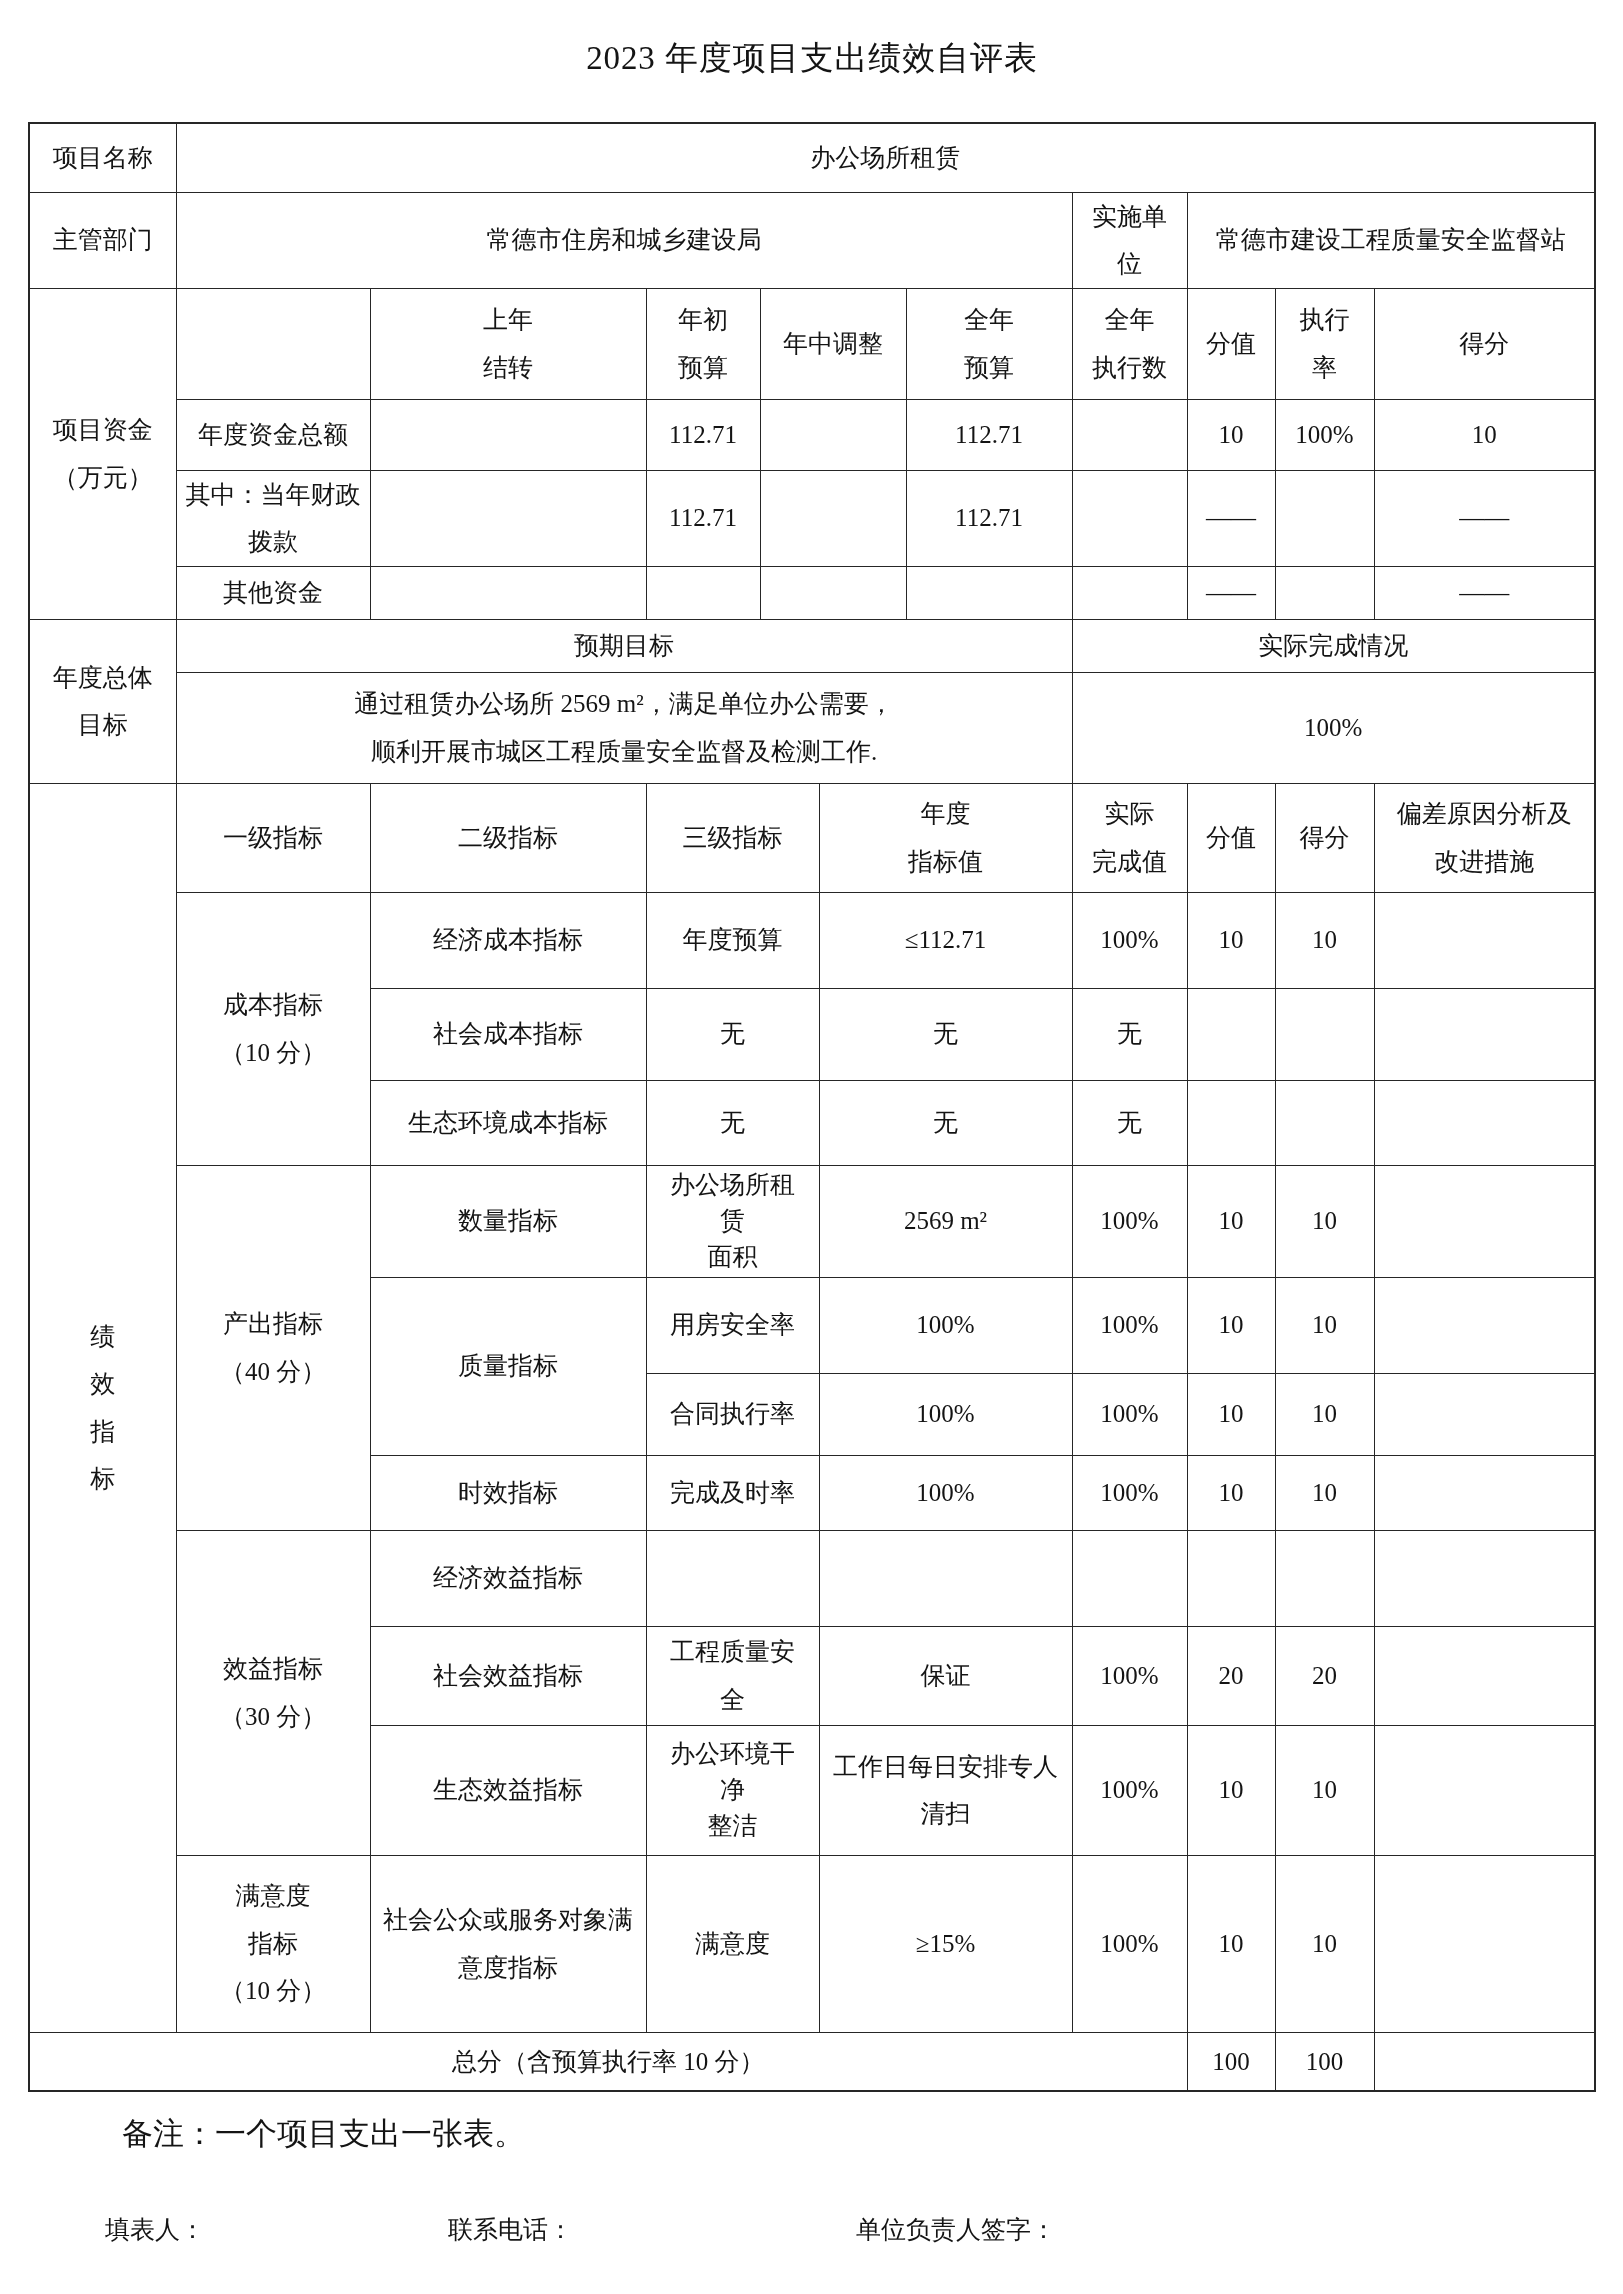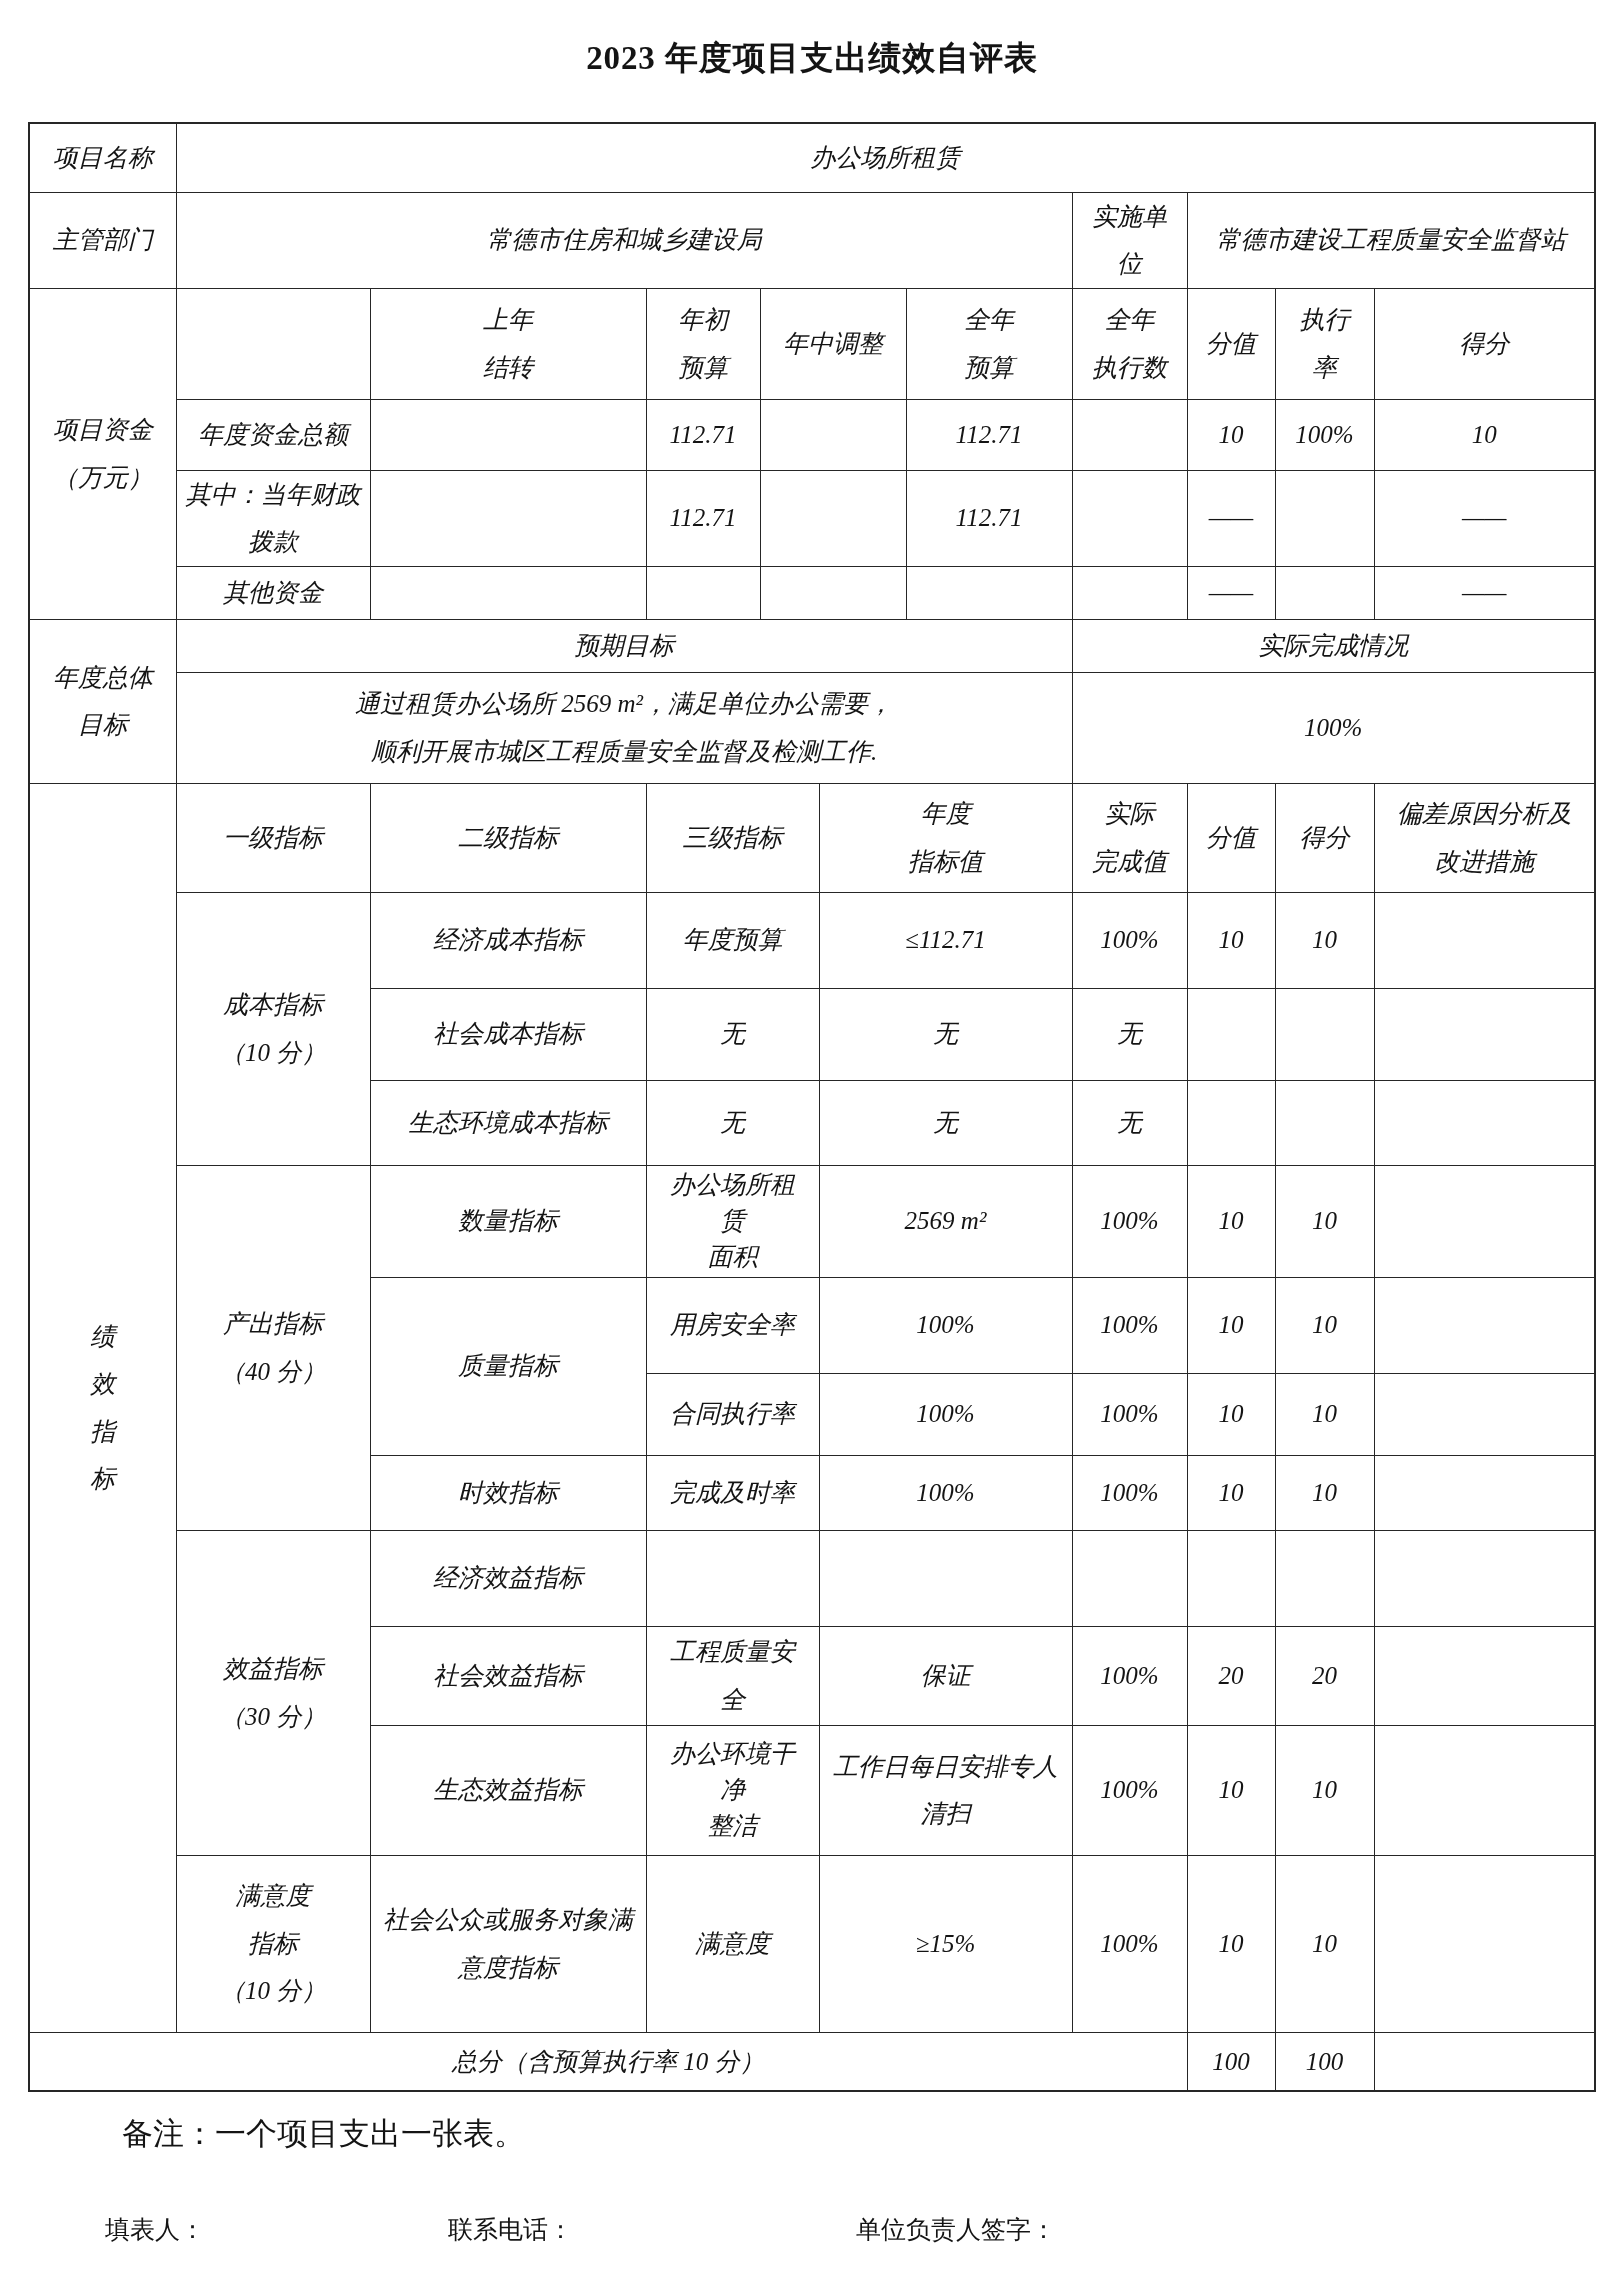--- a/index.html
+++ b/index.html
@@ -1,26 +1,26 @@
 <!DOCTYPE html>
 <html style="font-size:15px"><head>
 <meta charset="utf-8">
 <style>
   html,body{margin:0;padding:0;}
   body{
     width:1624px;height:2295px;background:#ffffff;position:relative;
     font-family:"Liberation Serif","DejaVu Serif",serif;color:#141414;
   }
   .title{
-    margin:36px 0 0 0;text-align:center;font-size:33px;font-weight:bold;
+    margin:36px 0 0 0;text-align:center;font-size:33px;font-weight:normal;
     letter-spacing:0.9px;
   }
   table.main{
     border-collapse:collapse;table-layout:fixed;width:1567px;
-    margin:41px 0 0 28px;border:2.8px solid #262626;font-style:italic;
+    margin:41px 0 0 28px;border:2.8px solid #262626;
   }
   td{
     border-left:0.9px solid #262626;border-right:0.9px solid #262626;
     border-top:1.9px solid #262626;border-bottom:1.9px solid #262626;
     text-align:center;vertical-align:middle;
     font-size:25px;line-height:1.9;white-space:pre-line;
     padding:0 5.6px;overflow:hidden;
   }
   td.lh-tight{line-height:1.45;margin-left:32px;}
   .footer-note{margin:20.6px 0 0 122px;font-size:31px;}

